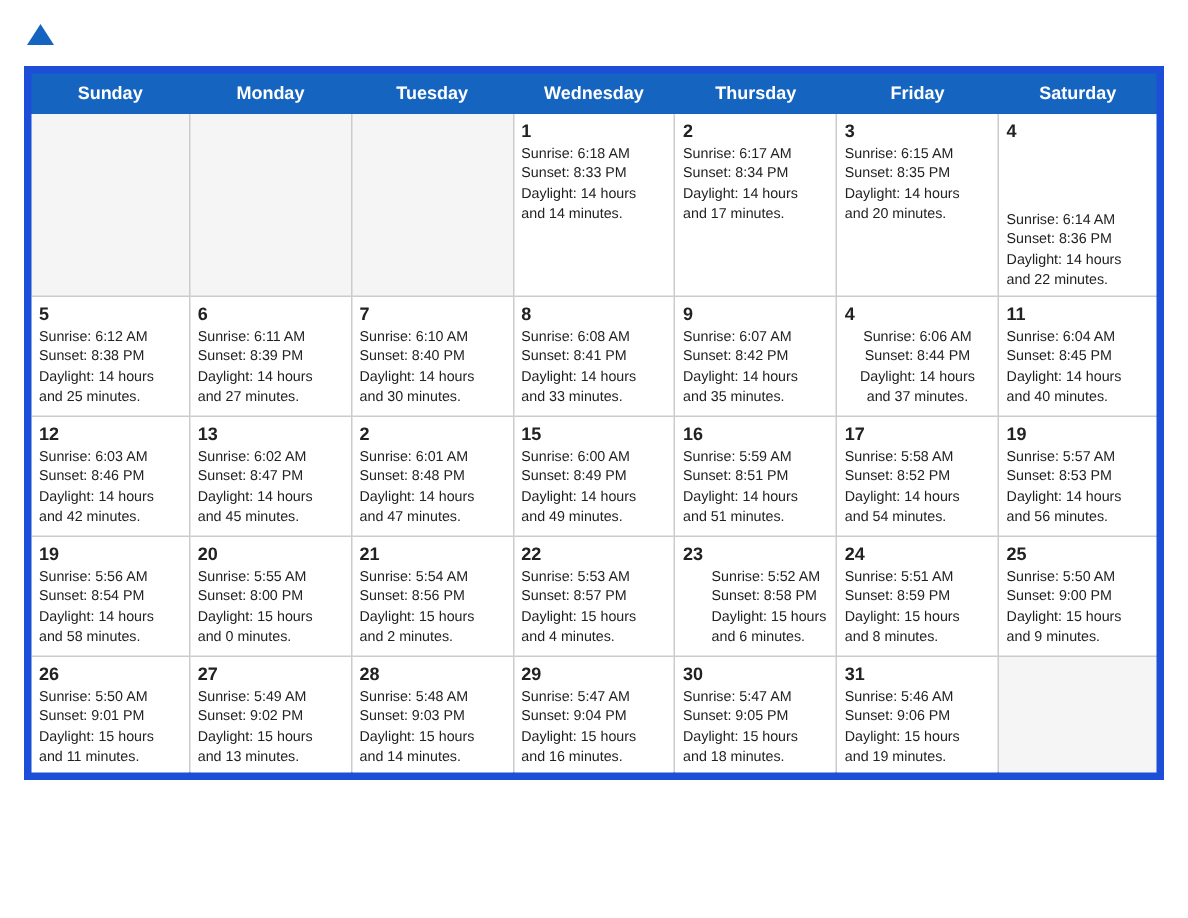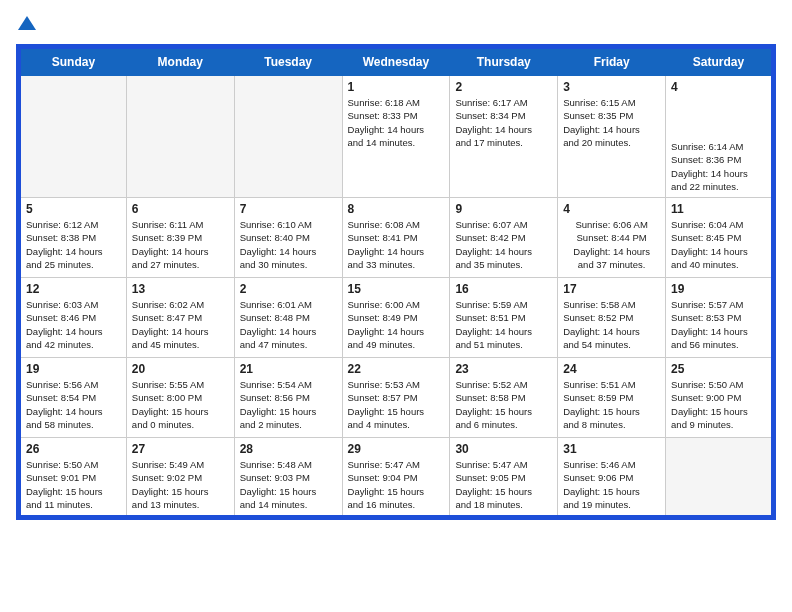--- a/index.html
+++ b/index.html
@@ -283,21 +283,21 @@
         </td>
         <td>
           <span class="day-num">22</span>
           <div class="day-info" style="white-space: pre-line;">Sunrise: 5:53 AM
 Sunset: 8:57 PM
 Daylight: 15 hours
 and 4 minutes.</div>
         </td>
         <td>
           <span class="day-num">23</span>
-          <div class="day-info" style="white-space: pre-line;">Sunrise: 5:52 AM
+          <div class="day-info" style="white-space: pre-line; margin-left: 19px;">Sunrise: 5:52 AM
 Sunset: 8:58 PM
 Daylight: 15 hours
 and 6 minutes.</div>
         </td>
         <td>
           <span class="day-num">24</span>
           <div class="day-info" style="white-space: pre-line;">Sunrise: 5:51 AM
 Sunset: 8:59 PM
 Daylight: 15 hours
 and 8 minutes.</div>

